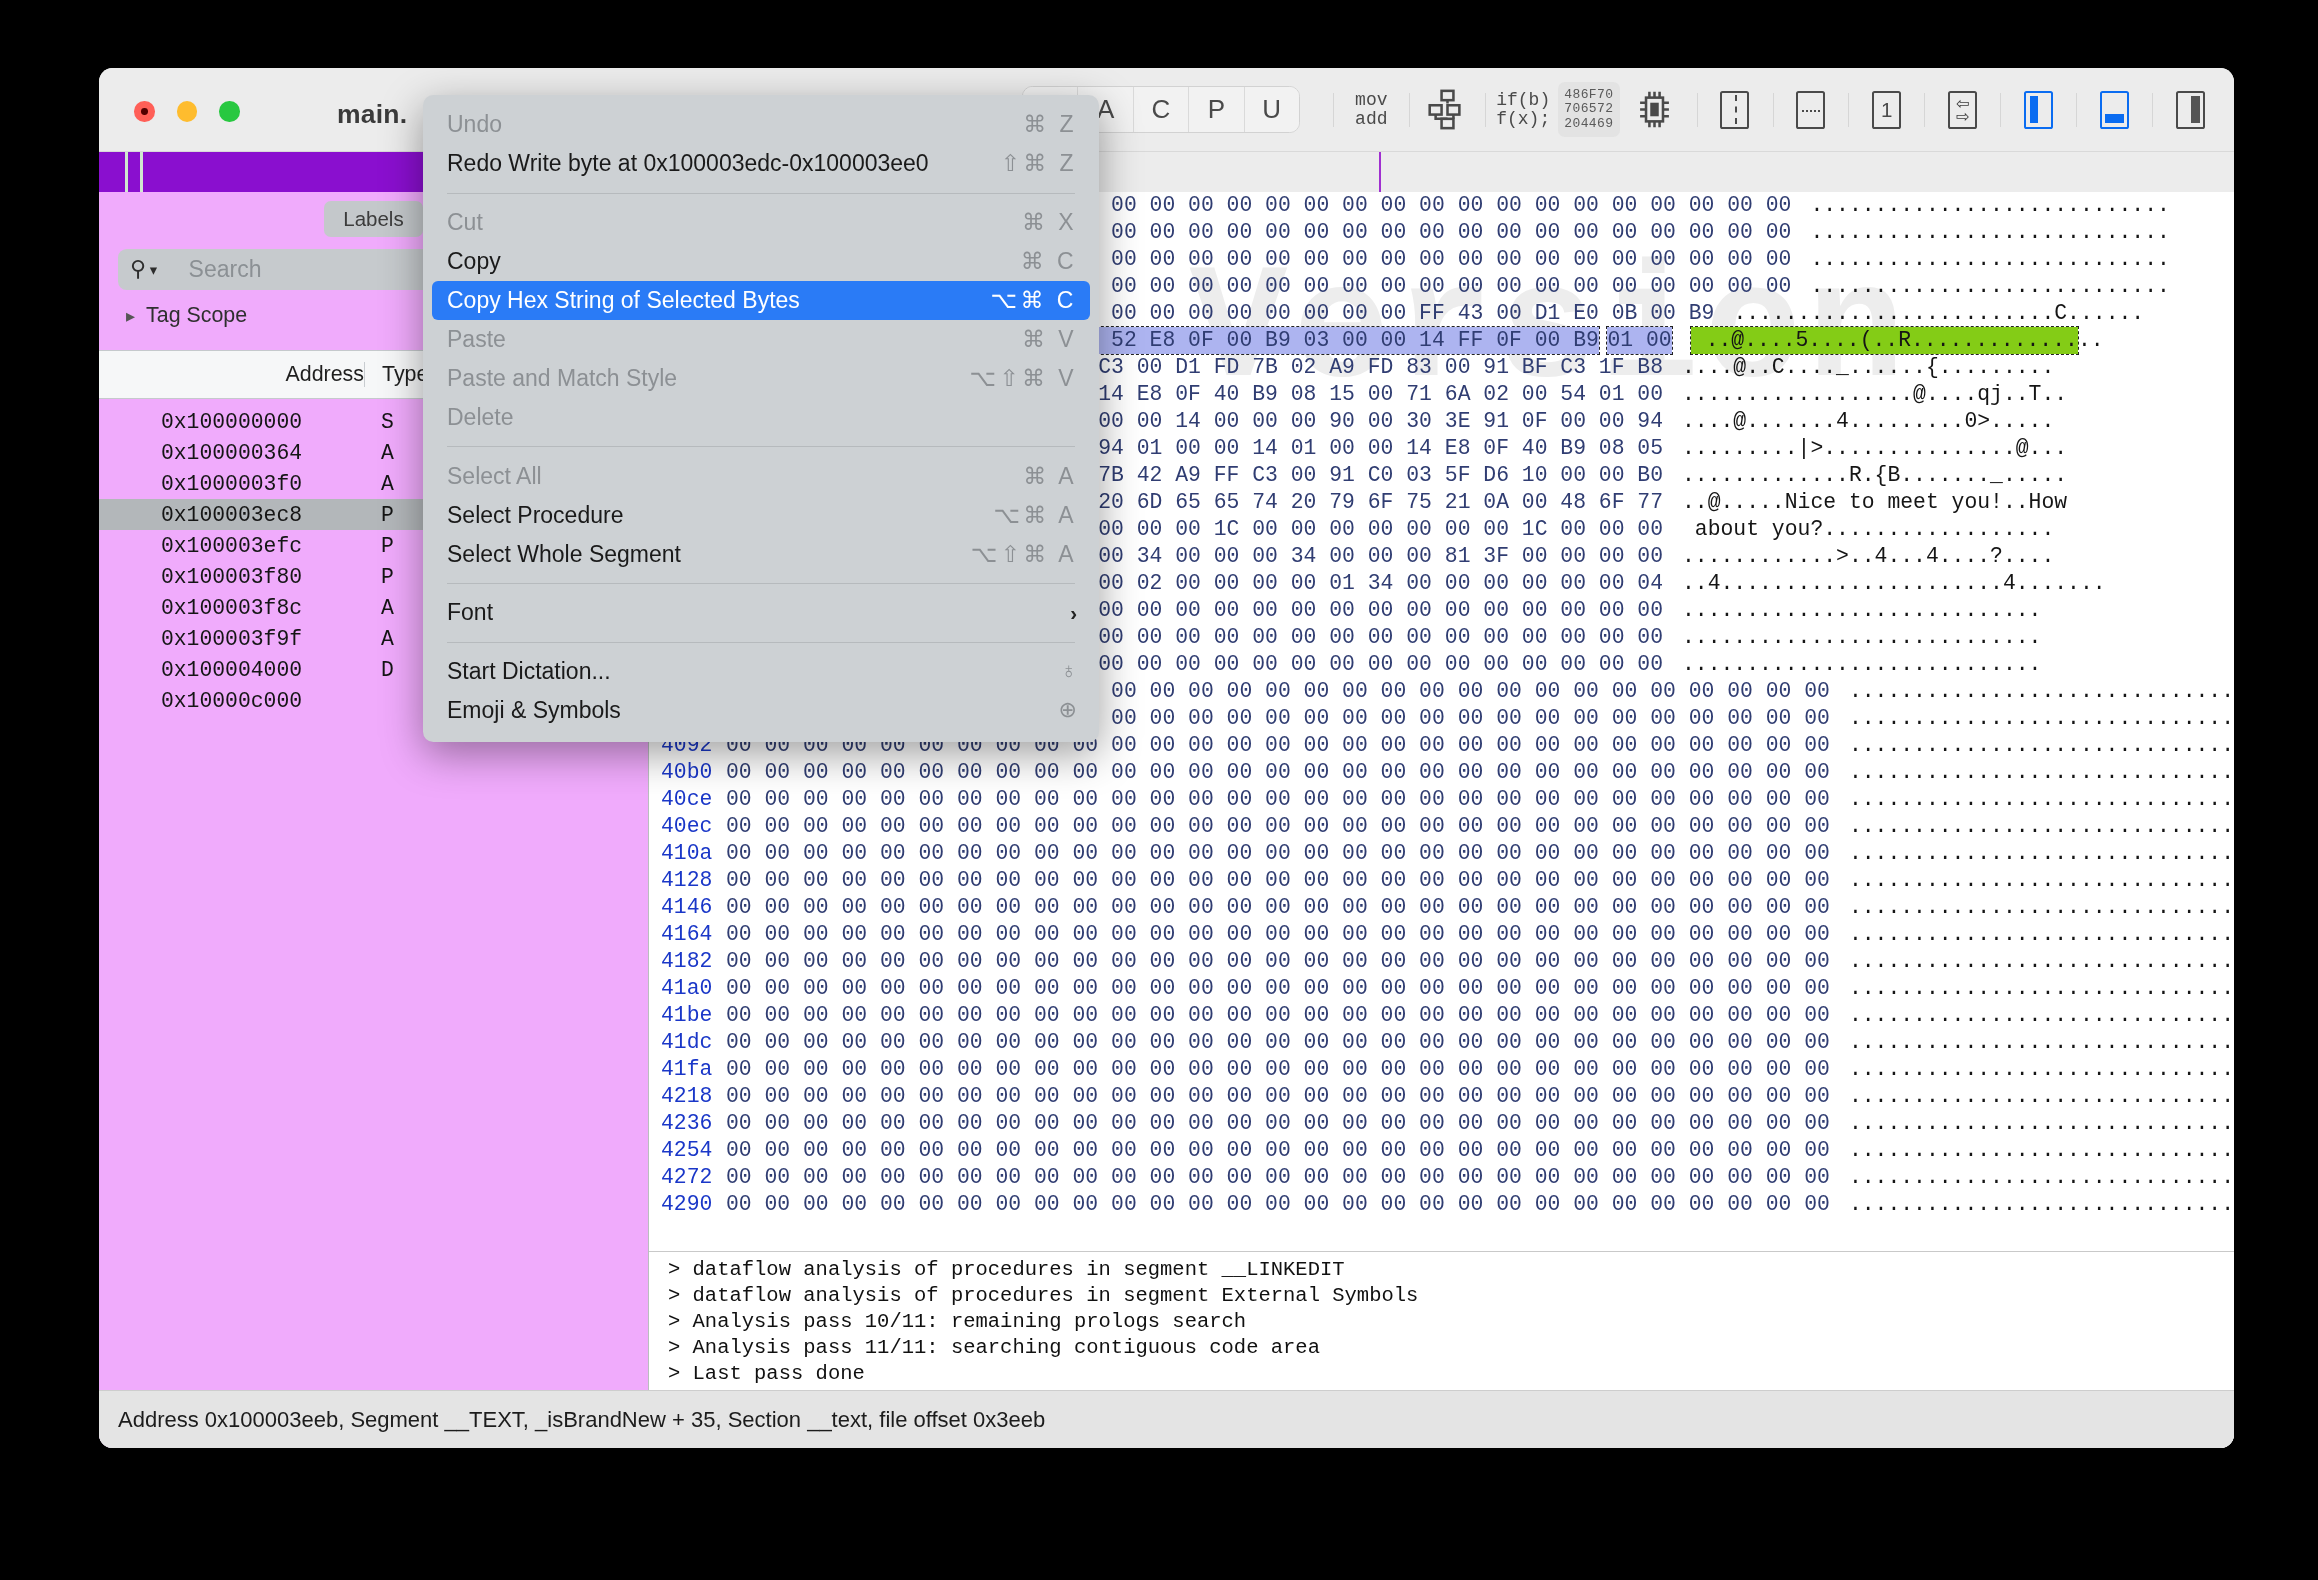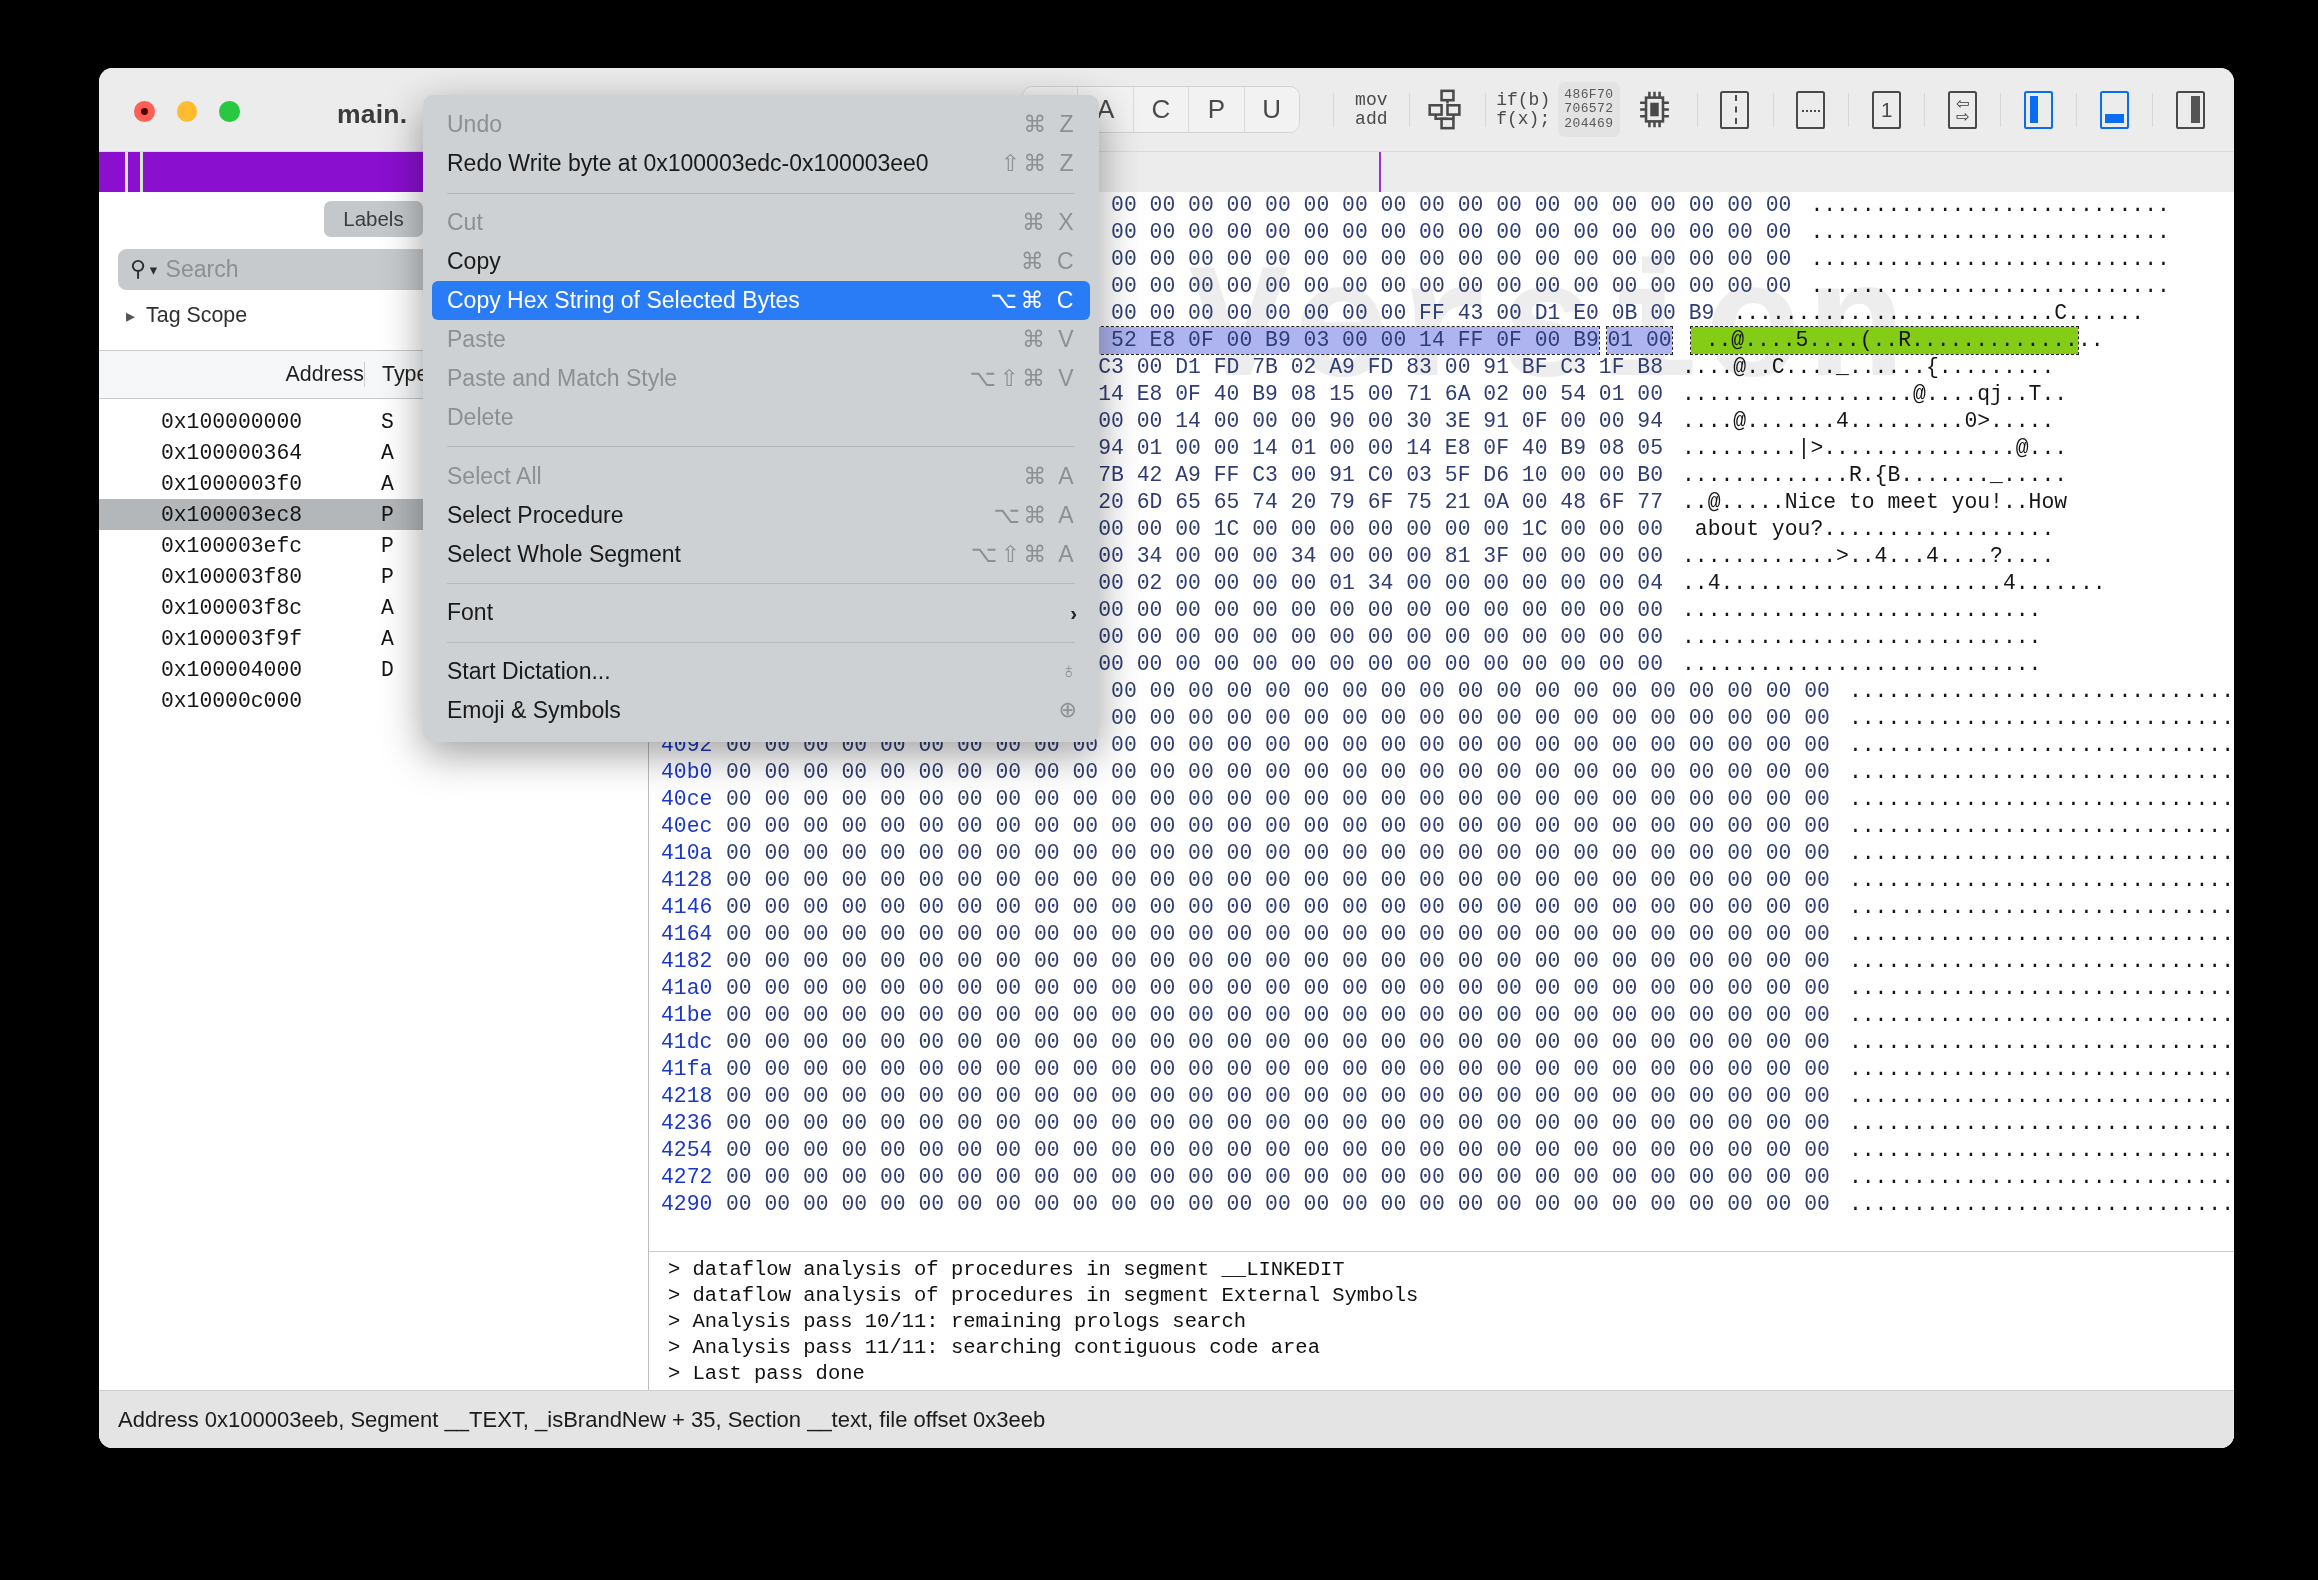--- a/index.html
+++ b/index.html
@@ -43,32 +43,32 @@
   .boxico .arrows{position:absolute;inset:0;display:flex;flex-direction:column;align-items:center;justify-content:center;font-size:16.3px;line-height:13px;color:#3a3a3a;}
 
   
   #segbar{position:relative;height:40px;background:#ececec;border-bottom:0.9px solid #cfcfcf;}
   #segbar .purple{position:absolute;left:0;top:0;height:40px;width:491px;background:#8a0fcf;}
   #segbar .tick{position:absolute;top:0;height:40px;width:2.6px;background:#cfe8cf;}
   #segbar .vline{position:absolute;top:0;height:40px;width:1.7px;background:#9b32cf;}
 
   
   #body{position:absolute;left:0;top:124px;right:0;bottom:0;display:flex;}
-  #sidebar{width:649px;background:#ffffff;position:relative;border-right:0.9px solid #b9bdbf;}
+  #sidebar{width:649px;background:#f0abfc;position:relative;border-right:0.9px solid #b9bdbf;}
   #content{flex:1;position:relative;background:#fff;display:flex;flex-direction:column;}
 
   
   .side-tabs{display:flex;justify-content:center;gap:6.8px;padding-top:8.6px;}
   .side-tab{font-size:20.5px;color:#3c3c3c;padding:6px 19px;border-radius:6.8px;background:#c4c8cb;}
   .side-tab.active{background:#c4c8cb;}
   .searchrow{margin:12px 19px 0 19px;}
   .searchbox{height:41px;background:#c6cacd;border-radius:8.6px;display:flex;align-items:center;padding:0 12px;gap:8.6px;}
   .searchbox .magni{font-size:22px;color:#2d2d2d;}
   .searchbox .chev{font-size:14.6px;color:#2d2d2d;margin-left:-5.1px;}
-  .searchbox .ph{font-size:23px;color:#8b9094;}
+  .searchbox .ph{font-size:23px;color:#8b9094;margin-left:23px;}
   .tagscope{margin:13.7px 0 0 27px;font-size:21.4px;color:#2f2f2f;display:flex;align-items:center;gap:11px;}
   .tagscope .tri{font-size:18px;color:#555;}
 
   .tablehead{margin-top:22px;display:flex;height:47px;background:#f6f7f8;border-top:0.9px solid #c5c9cc;border-bottom:0.9px solid #c5c9cc;align-items:center;}
   .th{font-size:21.4px;color:#1f1f1f;font-weight:400;}
   .th.addr{width:265px;text-align:right;}
   .th.type{width:94px;border-left:0.9px solid #c8ccd0;padding-left:17px;box-sizing:border-box;}
   .th.name{flex:1;border-left:0.9px solid #c8ccd0;padding-left:17px;box-sizing:border-box;}
 
   .lbl-row{display:flex;align-items:center;height:31px;font-family:"Liberation Mono",monospace;font-size:21.4px;color:#151515;}

